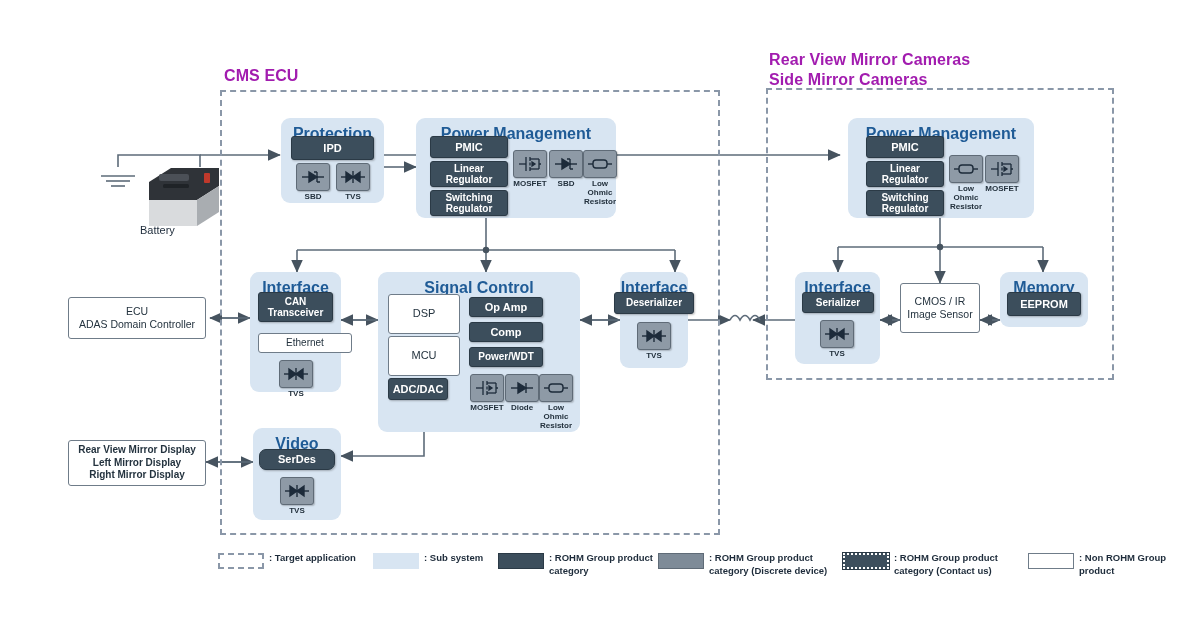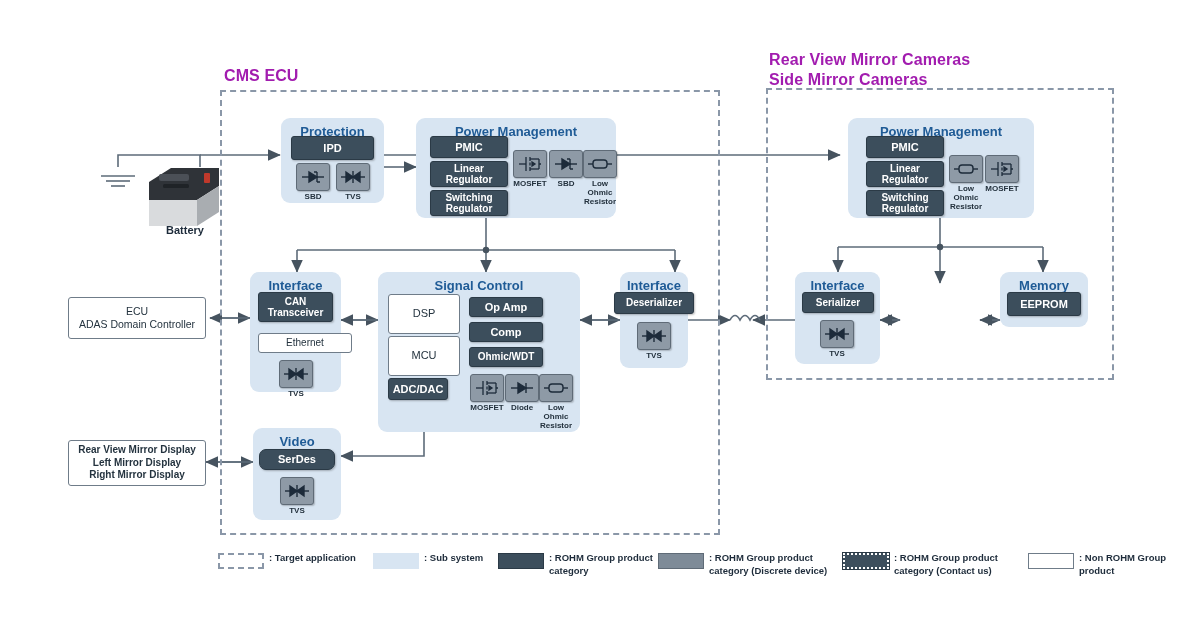--- a/index.html
+++ b/index.html
@@ -34,21 +34,21 @@
   
   .subsystem {
     position: absolute;
     background: #d8e5f2;
     border-radius: 9px;
   }
   .subsystem-title {
     position: absolute;
     top: 6px; left: 0; right: 0;
     text-align: center;
-    font-size: 13px;
+    font-size: 16px;
     font-weight: bold;
     color: #1f5b96;
     line-height: 1.2;
   }
 
   
   .rohm-box {
     position: absolute;
     background: #3c4e5c;
     border: 1px solid #2b3a46;
@@ -121,23 +121,22 @@
     color: #1d2b3a;
     line-height: 1.35;
     white-space: pre-line;
     font-weight: bold;
   }
 
   
   .battery-label {
     position: absolute;
     font-size: 11px;
-    font-weight: bold;
+    font-weight: normal;
     color: #1d2b3a;
-    text-align: center;
   }
 </style>
 </head>
 <body>
 
 <div id="stage">
 
   <svg width="1200" height="630" style="position:absolute;left:0;top:0;">
     <defs>
       <marker id="arr" markerWidth="9" markerHeight="9" refX="7.5" refY="3.6" orient="auto">
@@ -333,21 +332,21 @@
   </div>
 
   <div class="subsystem" style="left:378px;top:272px;width:202px;height:160px;">
     <div class="subsystem-title">Signal Control</div>
   </div>
   <div class="nonrohm-box" style="left:388px;top:294px;width:72px;height:40px;">DSP</div>
   <div class="nonrohm-box" style="left:388px;top:336px;width:72px;height:40px;">MCU</div>
   <div class="rohm-box" style="left:388px;top:378px;width:60px;height:22px;">ADC/DAC</div>
   <div class="rohm-box" style="left:469px;top:297px;width:74px;height:20px;">Op Amp</div>
   <div class="rohm-box" style="left:469px;top:322px;width:74px;height:20px;">Comp</div>
-  <div class="rohm-box" style="left:469px;top:347px;width:74px;height:20px;font-size:10px;">Ohmic/WDT</div>
+  <div class="rohm-box" style="left:469px;top:347px;width:74px;height:20px;font-size:10px;">Power/WDT</div>
   <div class="discrete" style="left:470px;top:374px;">
     <div class="tile">
       <svg width="26" height="20">
           <g stroke="#1d2b3a" stroke-width="1.3" fill="none">
         <line x1="2" y1="10" x2="9" y2="10"></line>
             <line x1="9" y1="3" x2="9" y2="17"></line>
         <line x1="13" y1="3" x2="13" y2="7"></line>
             <line x1="13" y1="8.5" x2="13" y2="11.5"></line>
             <line x1="13" y1="13" x2="13" y2="17"></line>
         <line x1="13" y1="5" x2="22" y2="5"></line>
@@ -480,20 +479,22 @@
             <polygon points="6,3 6,13 13,8" fill="#1d2b3a"></polygon>
         <polygon points="20,3 20,13 13,8" fill="#1d2b3a"></polygon>
             <line x1="13" y1="2" x2="13" y2="14"></line>
         <line x1="20" y1="8" x2="25" y2="8"></line>
       </g>
         </svg>
     </div>
     <div class="cap">TVS</div>
   </div>
 
+  <div class="nonrohm-box" style="left:900px;top:283px;width:80px;height:50px;font-size:10.5px;">CMOS / IR
+Image Sensor</div>
 
   <div class="subsystem" style="left:1000px;top:272px;width:88px;height:55px;">
     <div class="subsystem-title">Memory</div>
   </div>
   <div class="rohm-box" style="left:1007px;top:292px;width:74px;height:24px;">EEPROM</div>
 
   <div class="legend">
     <div class="legend-item" style="left:0px;top:0px;">
       <div class="legend-swatch sw-target"></div>
       <div class="legend-text">: Target application</div>

